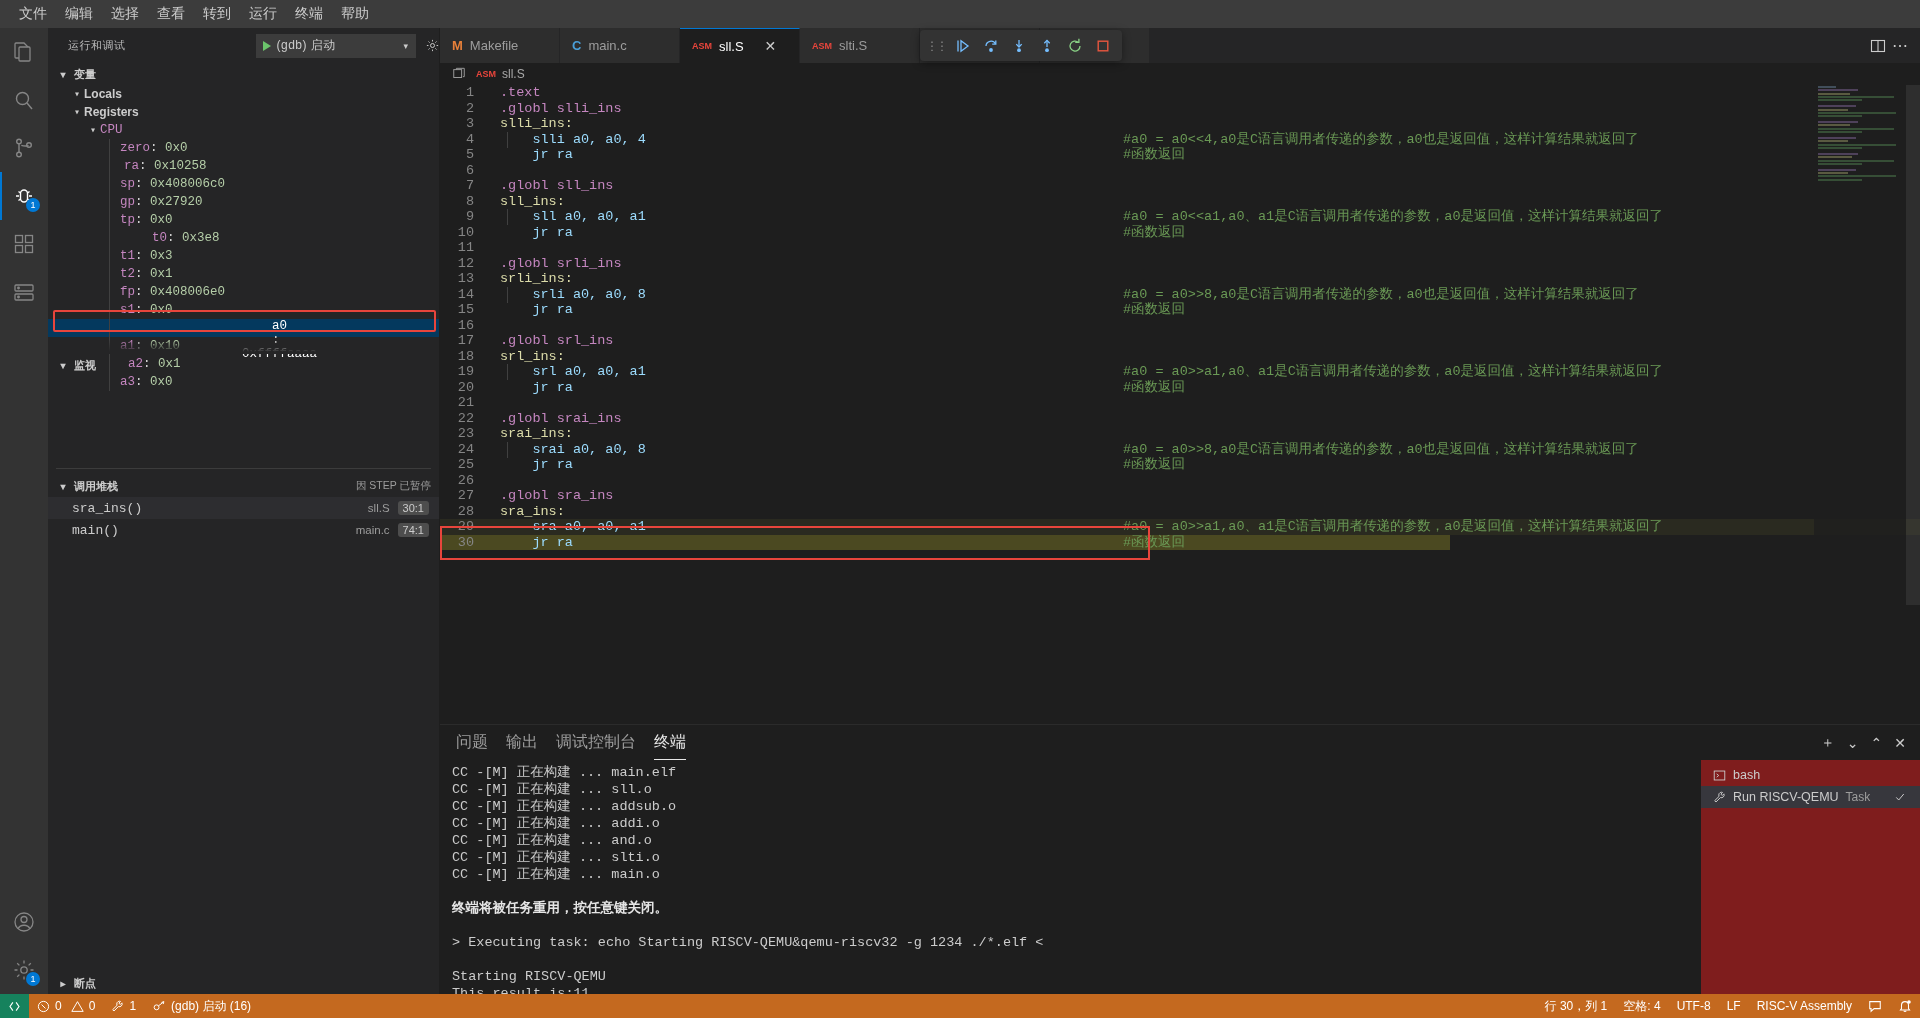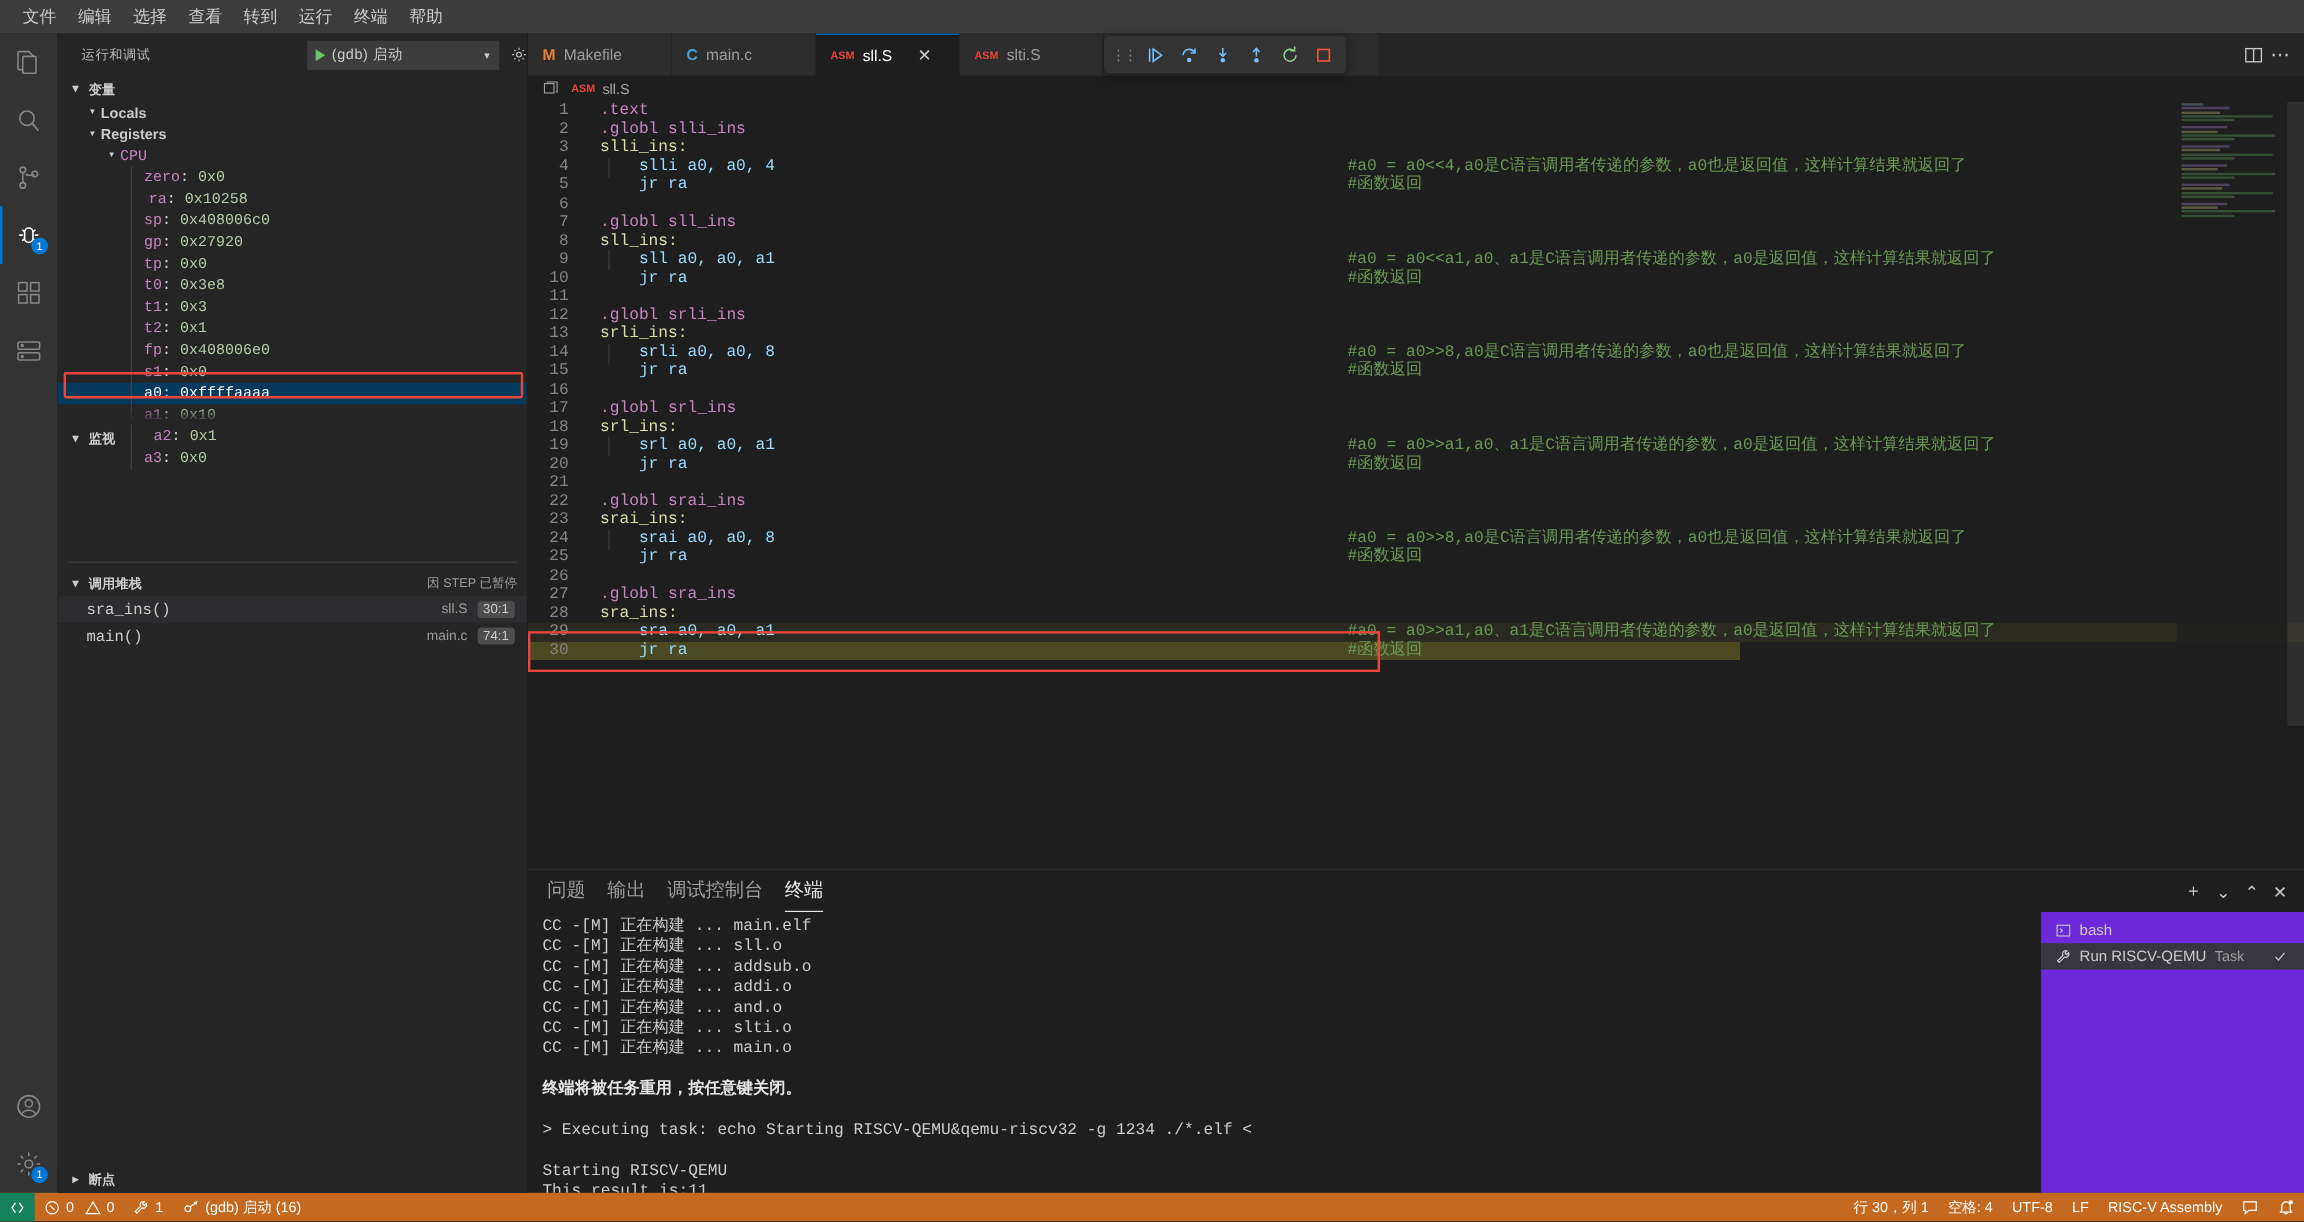--- a/index.html
+++ b/index.html
@@ -163,21 +163,21 @@
           border-bottom: 1px solid transparent; }
   .ptab.active { color: #e7e7e7; border-bottom: 1px solid #e7e7e7; }
   .panel-actions { margin-left: auto; display: flex; align-items: center; gap: 12px; padding-right: 14px;
                    color: #cccccc; font-size: 14px; }
   .panel-body { flex: 1 1 auto; display: flex; min-height: 0; }
   .term {
     flex: 1 1 auto; padding: 4px 0 0 12px; font-family: "Liberation Mono", monospace;
     font-size: 13.5px; line-height: 17px; color: #cccccc; overflow: hidden;
   }
   .term .bold { font-weight: bold; color: #e5e5e5; }
-  .term-side { width: 220px; flex: 0 0 220px; background: #6d28d9; border-left: 1px solid #1e1e1e;
+  .term-side { width: 220px; flex: 0 0 220px; background: #7f1d1d; border-left: 1px solid #1e1e1e;
                padding-top: 4px; }
   .ts-row { height: 22px; display: flex; align-items: center; gap: 7px; padding-left: 12px;
             font-size: 12.5px; color: #cccccc; }
   .ts-row.active { background: #37373d; }
   .ts-kind { color: #9d9d9d; font-size: 12px; }
   .ts-check { margin-left: auto; padding-right: 14px; color: #cccccc; }
 
   
   .statusbar { height: 24px; flex: 0 0 24px; background: #c4691f; display: flex; align-items: center;
                font-size: 12px; color: #ffffff; }
@@ -343,21 +343,21 @@
           <div class="tree-row" style="padding-left:72px;">
             <span class="rname">gp</span>
               <span class="plain">:&nbsp;</span>
               <span class="rval">0x27920</span>
           </div>
           <div class="tree-row" style="padding-left:72px;">
             <span class="rname">tp</span>
               <span class="plain">:&nbsp;</span>
               <span class="rval">0x0</span>
           </div>
-          <div class="tree-row" style="padding-left:72px;">
+          <div class="tree-row" style="padding-left:104px;">
             <span class="rname">t0</span>
               <span class="plain">:&nbsp;</span>
               <span class="rval">0x3e8</span>
           </div>
           <div class="tree-row" style="padding-left:72px;">
             <span class="rname">t1</span>
               <span class="plain">:&nbsp;</span>
               <span class="rval">0x3</span>
           </div>
           <div class="tree-row" style="padding-left:72px;">
@@ -368,21 +368,21 @@
           <div class="tree-row" style="padding-left:72px;">
             <span class="rname">fp</span>
               <span class="plain">:&nbsp;</span>
               <span class="rval">0x408006e0</span>
           </div>
           <div class="tree-row" style="padding-left:72px;">
             <span class="rname">s1</span>
               <span class="plain">:&nbsp;</span>
               <span class="rval">0x0</span>
           </div>
-          <div class="tree-row selected" style="padding-left:72px;">
+          <div class="tree-row selected" style="padding-left:72px;flex-direction:column;">
             <span class="rname">a0</span>
               <span>:&nbsp;</span>
               <span class="rval">0xffffaaaa</span>
           </div>
           <div class="tree-row" style="padding-left:72px;">
             <span class="rname">a1</span>
               <span class="plain">:&nbsp;</span>
               <span class="rval">0x10</span>
           </div>
           <div class="tree-row" style="padding-left:80px;">

